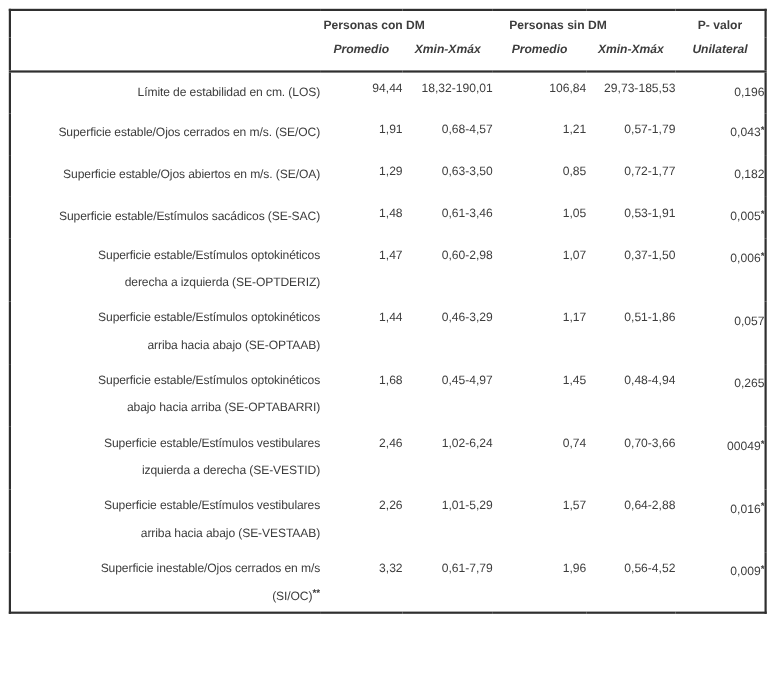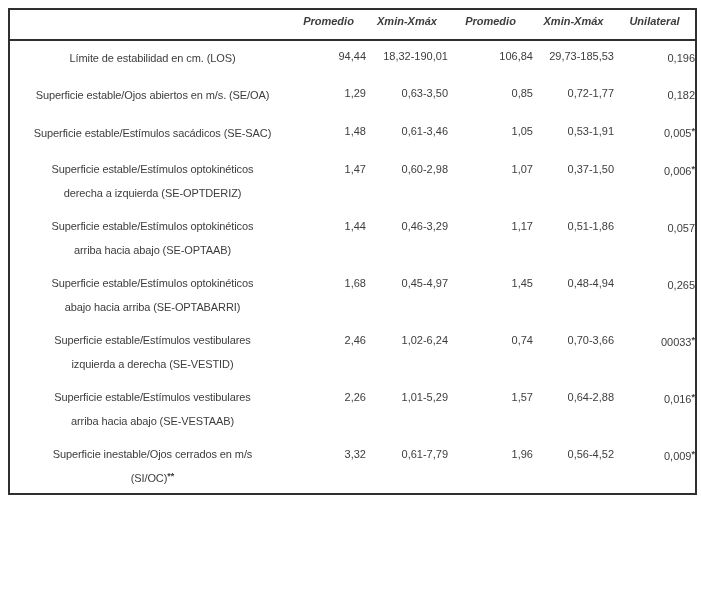--- a/index.html
+++ b/index.html
@@ -28,21 +28,21 @@
   }
   thead th { font-weight: bold; text-align: center; }
   thead { border-bottom: 2px solid #2f2f2f; }
   thead tr.group-row { height: 24px; }
   thead tr.sub-row   { height: 31px; font-style: italic; }
   thead tr.group-row th { padding-top: 2px; }
   th.group-con { text-align: left; padding-left: 3px; }
   th.group-sin { text-align: left; padding-left: 15px; }
   tbody td { padding-top: 4px; }
   td.label {
-    text-align: center;
+    text-align: right;
     padding-left: 4px;
     white-space: pre;
     letter-spacing: -0.1px;
     margin-left: 12px;
   }
   td.num { text-align: right; }
   tr.r-single { height: 38px; }
   tr.r-double { height: 57px; }
   tr.r-last   { height: 55px; }
   .sup {
@@ -59,37 +59,51 @@
   <table class="results">
     <colgroup>
       <col style="width:282px">
       <col style="width:75px">
       <col style="width:82px">
       <col style="width:85px">
       <col style="width:81px">
       <col style="width:82px">
     </colgroup>
     <thead>
+      <tr class="group-row">
+        <th></th>
+        <th colspan="2" class="group-con">Personas con DM</th>
+        <th colspan="2" class="group-sin">Personas sin DM</th>
+        <th>P- valor</th>
+      </tr>
       <tr class="sub-row">
         <th></th>
         <th>Promedio</th>
         <th>Xmin-Xmáx</th>
         <th>Promedio</th>
         <th>Xmin-Xmáx</th>
         <th>Unilateral</th>
       </tr>
     </thead>
     <tbody>
       <tr class="r-single">
         <td class="label"><span>Límite de estabilidad en cm. (LOS)</span><span class="sup"></span></td>
         <td class="num">94,44</td>
         <td class="num">18,32-190,01</td>
         <td class="num">106,84</td>
         <td class="num">29,73-185,53</td>
         <td class="num"><span>0,196</span><span class="sup"></span></td>
+      </tr>
+      <tr class="r-single">
+        <td class="label"><span>Superficie estable/Ojos cerrados en m/s. (SE/OC)</span><span class="sup"></span></td>
+        <td class="num">1,91</td>
+        <td class="num">0,68-4,57</td>
+        <td class="num">1,21</td>
+        <td class="num">0,57-1,79</td>
+        <td class="num"><span>0,043</span><span class="sup">*</span></td>
       </tr>
       <tr class="r-single">
         <td class="label"><span>Superficie estable/Ojos abiertos en m/s. (SE/OA)</span><span class="sup"></span></td>
         <td class="num">1,29</td>
         <td class="num">0,63-3,50</td>
         <td class="num">0,85</td>
         <td class="num">0,72-1,77</td>
         <td class="num"><span>0,182</span><span class="sup"></span></td>
       </tr>
       <tr class="r-single">
@@ -127,21 +141,21 @@
         <td class="num">0,48-4,94</td>
         <td class="num"><span>0,265</span><span class="sup"></span></td>
       </tr>
       <tr class="r-double">
         <td class="label"><span>Superficie estable/Estímulos vestibulares
 izquierda a derecha (SE-VESTID)</span><span class="sup"></span></td>
         <td class="num">2,46</td>
         <td class="num">1,02-6,24</td>
         <td class="num">0,74</td>
         <td class="num">0,70-3,66</td>
-        <td class="num"><span>00033</span><span class="sup">*</span></td>
+        <td class="num"><span>00049</span><span class="sup">*</span></td>
       </tr>
       <tr class="r-double">
         <td class="label"><span>Superficie estable/Estímulos vestibulares
 arriba hacia abajo (SE-VESTAAB)</span><span class="sup"></span></td>
         <td class="num">2,26</td>
         <td class="num">1,01-5,29</td>
         <td class="num">1,57</td>
         <td class="num">0,64-2,88</td>
         <td class="num"><span>0,016</span><span class="sup">*</span></td>
       </tr>

